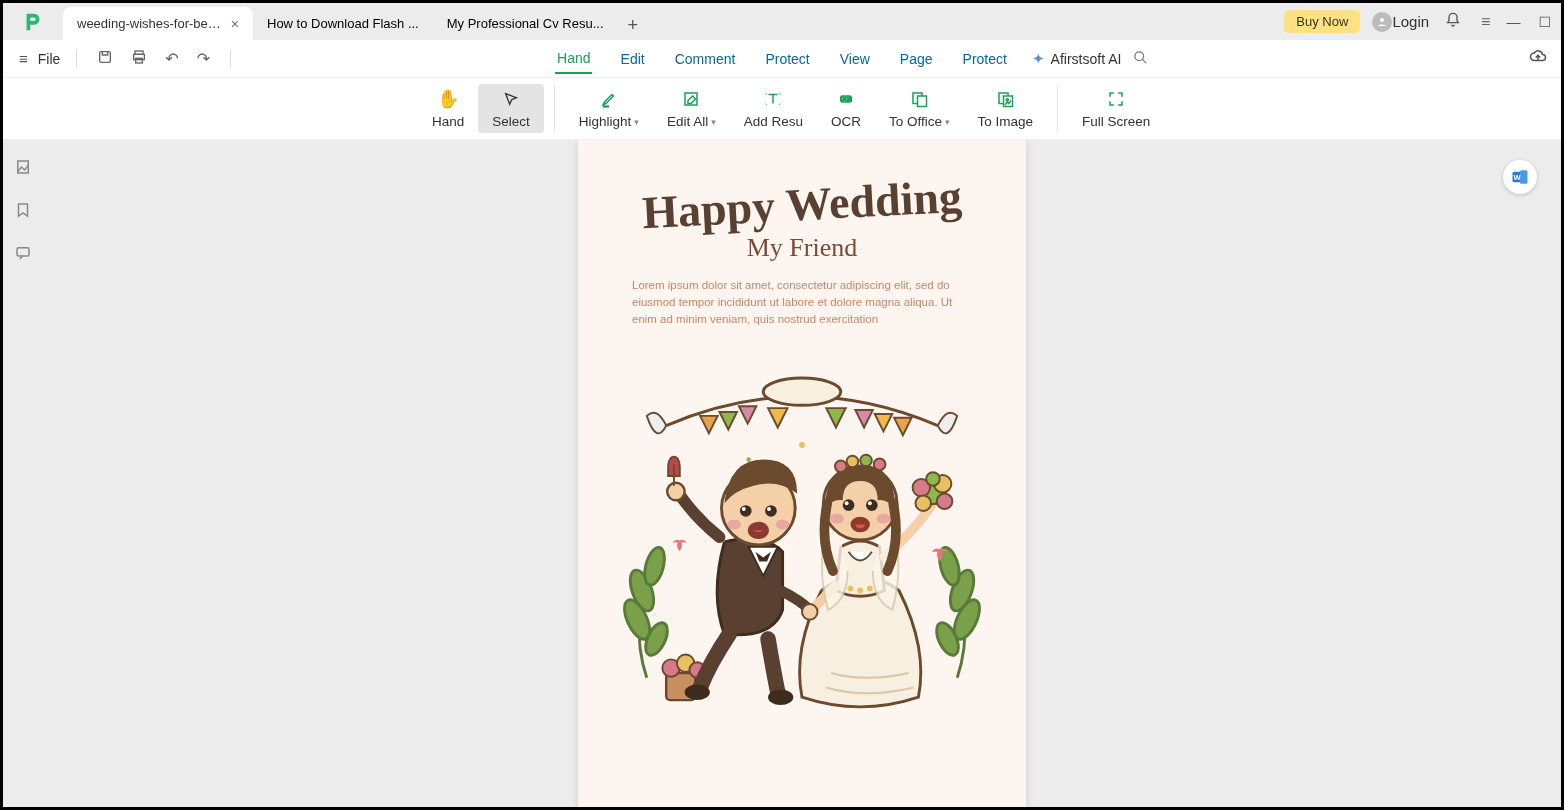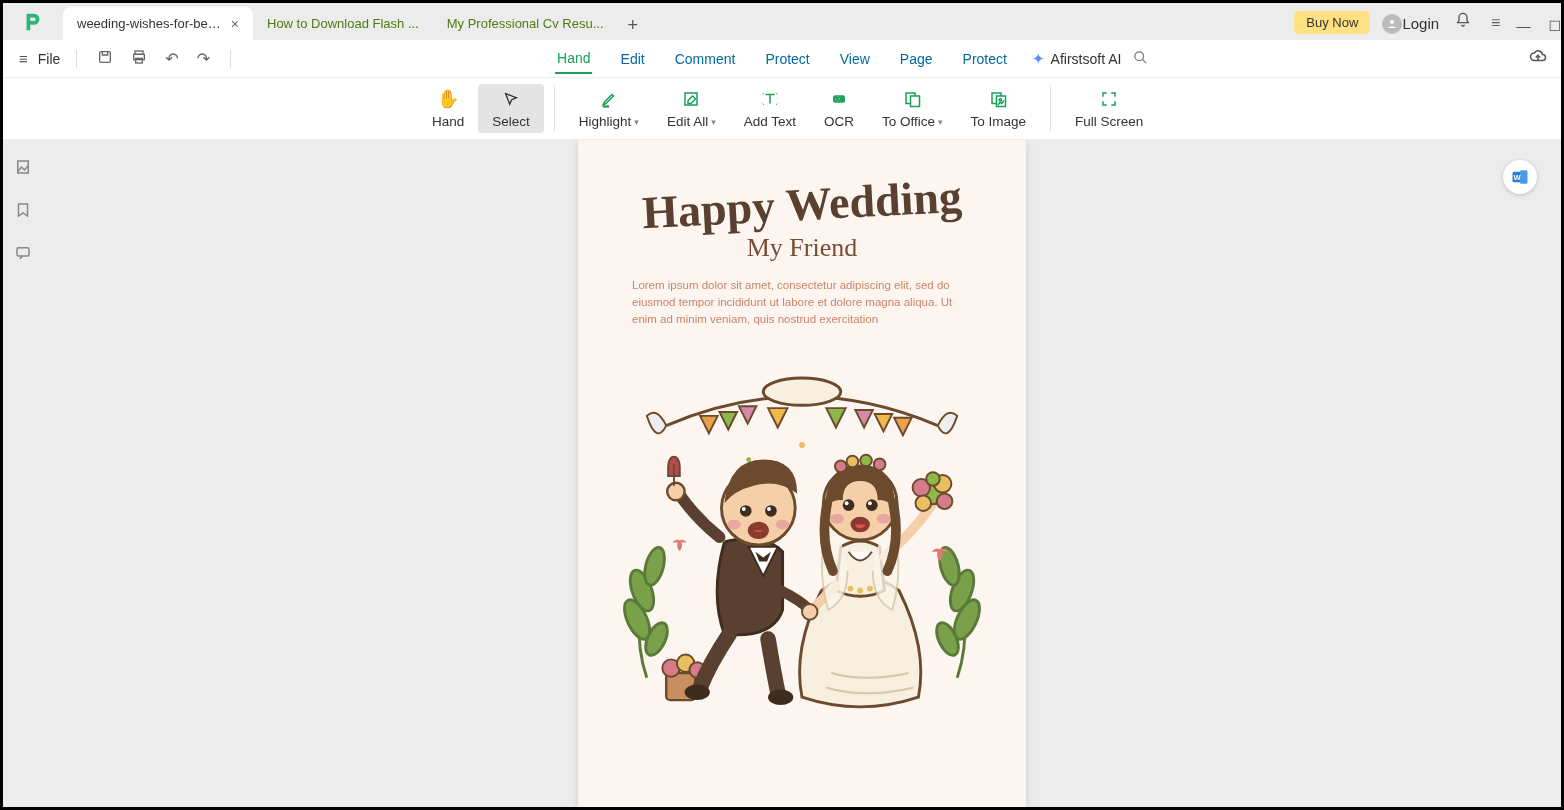--- a/index.html
+++ b/index.html
@@ -3,27 +3,27 @@
 <meta charset="utf-8">
 <style>
 * { margin: 0; padding: 0; box-sizing: border-box; font-family: -apple-system, "Segoe UI", Arial, sans-serif; }
 html, body { width: 100%; height: 100%; }
 body { background: #fff; overflow: hidden; border: 3px solid #000; }
 
 .titlebar { display: flex; align-items: center; height: 37px; background: #ececec; }
 .app-logo { width: 60px; display: flex; align-items: center; justify-content: center; }
 .app-logo svg { width: 22px; height: 22px; }
 .tabs { display: flex; align-items: flex-end; height: 100%; flex: 0 0 auto; }
-.tab { display: flex; align-items: center; padding: 0 14px; height: 33px; font-size: 13px; color: #4d7c0f; border-radius: 8px 8px 0 0; max-width: 190px; gap: 8px; cursor: pointer; }
+.tab { display: flex; align-items: center; padding: 0 14px; height: 33px; font-size: 13px; color: #000000; border-radius: 8px 8px 0 0; max-width: 190px; gap: 8px; cursor: pointer; }
 .tab.active { background: #fff; color: #333; }
 .tab-label { white-space: nowrap; overflow: hidden; text-overflow: ellipsis; }
 .tab-close { color: #666; font-size: 14px; }
 .new-tab { padding: 4px 10px; color: #555; font-size: 18px; cursor: pointer; }
 .titlebar-spacer { flex: 1; }
-.titlebar-right { display: flex; align-items: flex-end; gap: 12px; }
+.titlebar-right { display: flex; align-items: center; gap: 12px; padding-right: 10px; }
 .buy-now { background: #ffe082; color: #333; padding: 4px 12px; border-radius: 5px; font-size: 13px; cursor: pointer; }
 .login { display: flex; align-items: center; font-size: 15px; color: #333; cursor: pointer; }
 .avatar-icon { width: 20px; height: 20px; border-radius: 50%; background: #bbb; display: inline-flex; align-items: center; justify-content: center; color: #fff; }
 .winctrl { display: flex; gap: 18px; }
 .winctrl span { color: #555; cursor: pointer; font-size: 14px; }
 
 .toolbar1 { display: flex; align-items: center; height: 38px; background: #fff; border-bottom: 1px solid #eee; padding: 0 16px; gap: 10px; }
 .hamburger { color: #555; font-size: 15px; cursor: pointer; }
 .file-label { font-size: 14px; color: #333; cursor: pointer; }
 .vdiv { width: 1px; height: 18px; background: #ddd; margin: 0 6px; }
@@ -201,21 +201,21 @@
           <span class="caret">▾</span>
         </span>
     </div>
     <div class="ribbon-btn">
       <span class="ribbon-icon">
         <svg width="18" height="18" viewBox="0 0 24 24" fill="none" stroke="#1aa05a" stroke-width="2">
             <path d="M6 6h12M12 6v12"></path>
             <path d="M4 4l-2 2M20 4l2 2M4 20l-2-2M20 20l2-2" stroke-width="1"></path>
           </svg>
       </span>
-      <span class="ribbon-label">Add Text</span>
+      <span class="ribbon-label">Add Resu</span>
     </div>
     <div class="ribbon-btn">
       <span class="ribbon-icon">
         <svg width="18" height="18" viewBox="0 0 24 24" fill="none" stroke="#1aa05a" stroke-width="2">
             <rect x="5" y="8" width="14" height="8" rx="2"></rect>
             <text x="12" y="15" font-size="6" fill="#1aa05a" text-anchor="middle">OCR</text>
           </svg>
       </span>
       <span class="ribbon-label">OCR</span>
     </div>

